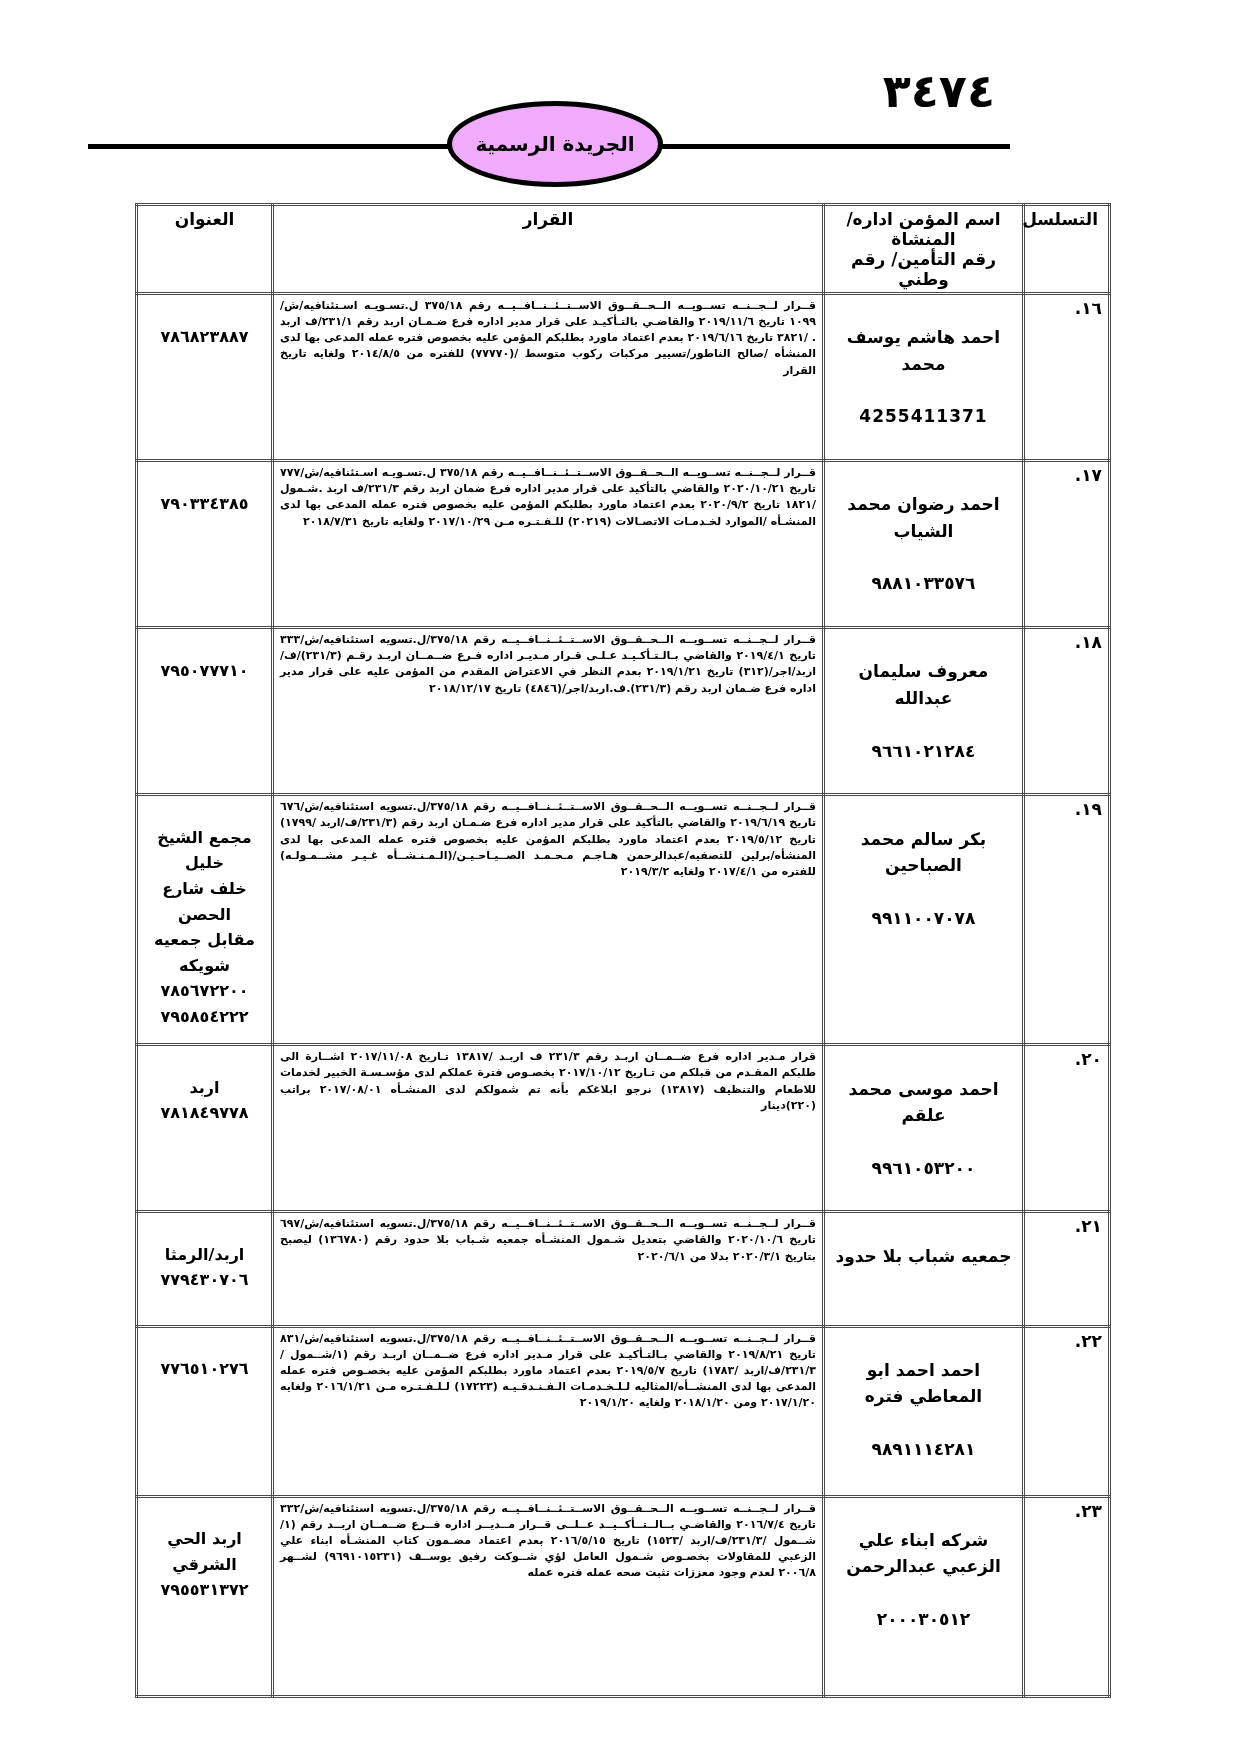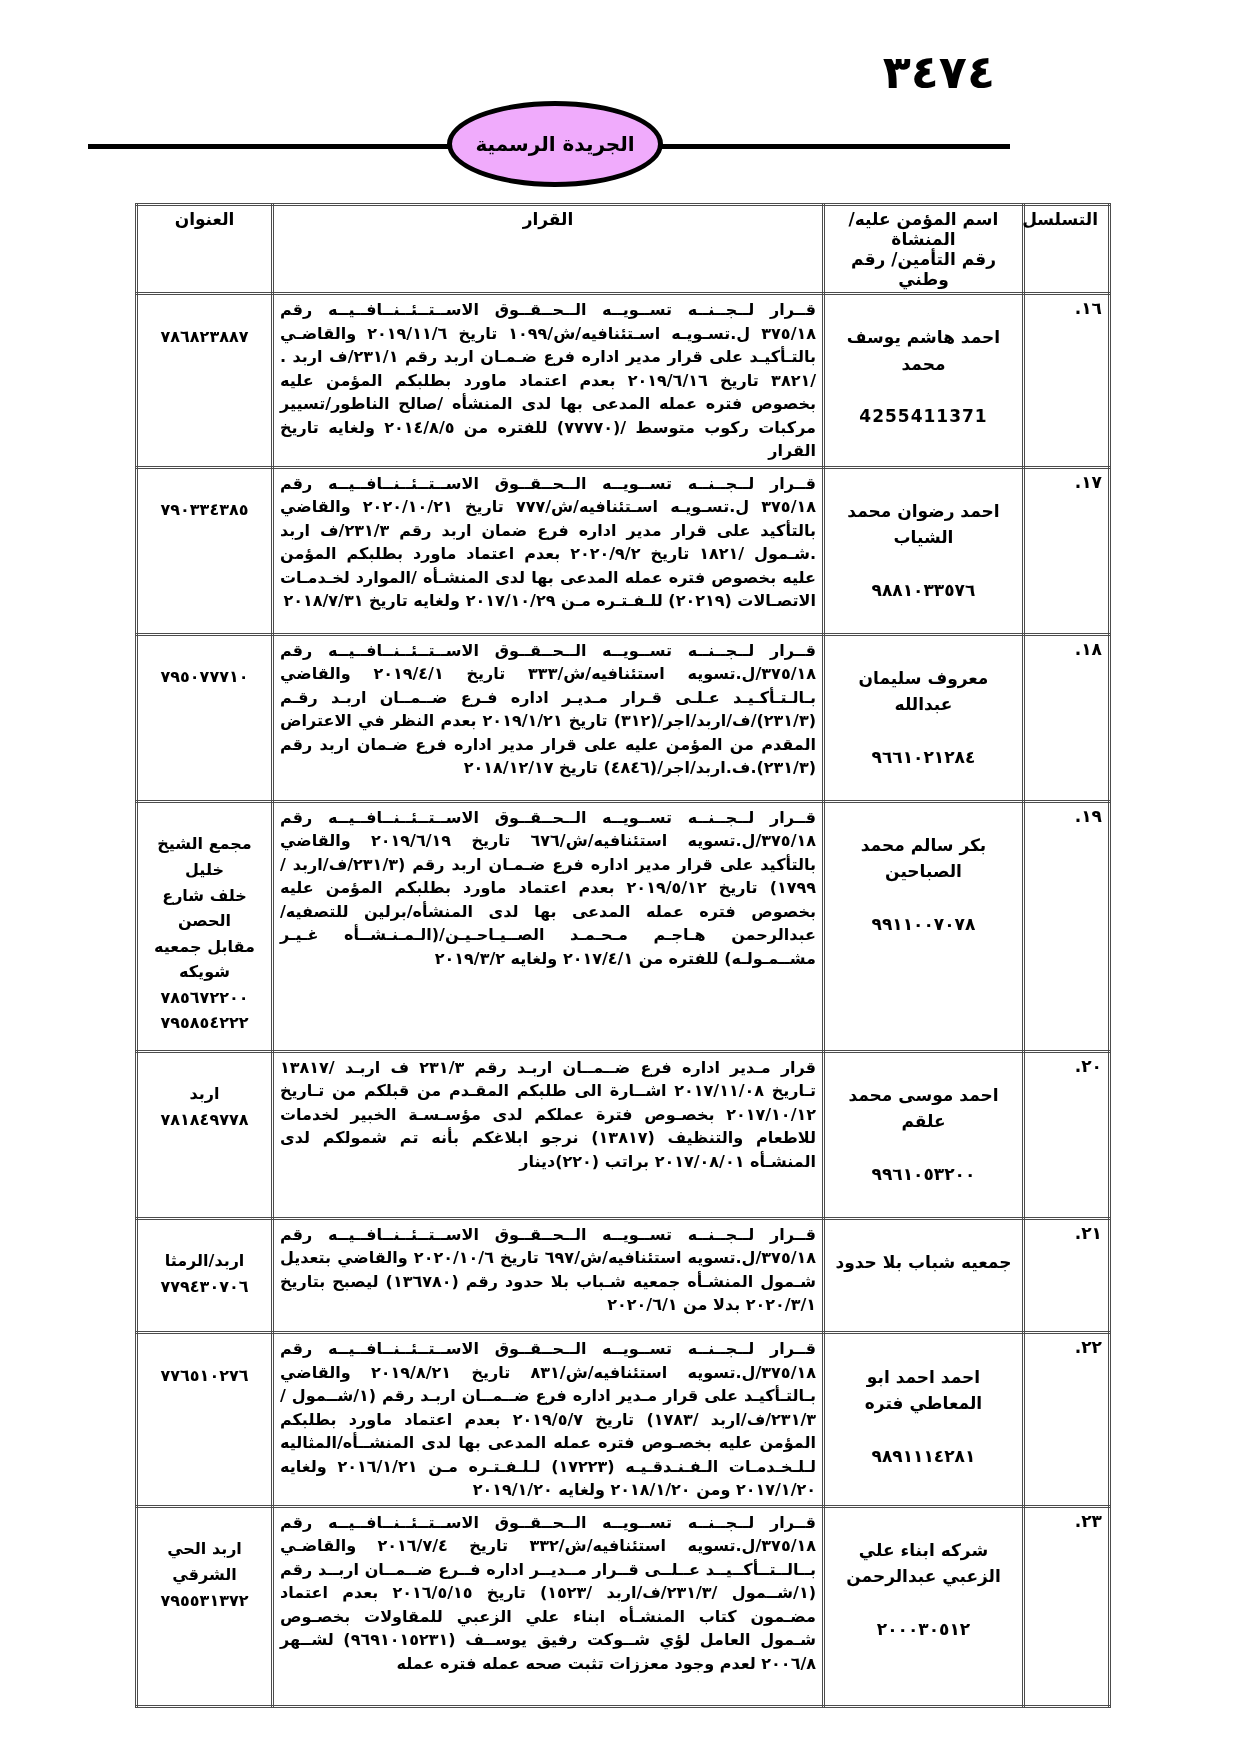--- a/index.html
+++ b/index.html
@@ -11,21 +11,21 @@
   .sheet {
     position: relative;
     width: 1241px;
     height: 1755px;
     background: #ffffff;
     overflow: hidden;
     direction: rtl;
   }
   .page-number {
     position: absolute;
-    top: 45px;
+    top: 64px;
     right: 246px;
     font-size: 46px;
     font-weight: bold;
     color: #000;
     letter-spacing: 6px;
   }
   .gazette-rule {
     position: absolute;
     top: 144px;
     left: 88px;
@@ -100,21 +100,21 @@
     padding-top: 5px;
   }
   td.c-name {
     font-size: 17px;
     text-align: center;
     line-height: 1.55;
     padding-top: 5px;
     white-space: pre-line;
   }
   td.c-decision {
-    font-size: 16px;
+    font-size: 11px;
     text-align: justify;
     text-align-last: right;
     line-height: 1.47;
     padding: 4px 10px 4px 8px;
     margin-left: 40px;
   }
   td.c-address {
     font-size: 16px;
     text-align: center;
     line-height: 1.6;
@@ -140,21 +140,21 @@
     <colgroup>
       <col class="w-serial">
       <col class="w-name">
       <col class="w-decision">
       <col class="w-address">
     </colgroup>
     <thead>
       <tr>
         <th class="h-serial">التسلسل</th>
         <th class="h-name">
-          <div>اسم المؤمن عليه/ المنشاة</div>
+          <div>اسم المؤمن اداره/ المنشاة</div>
           <div>رقم التأمين/ رقم وطني</div>
         </th>
         <th class="h-decision">القرار</th>
         <th class="h-address">العنوان</th>
       </tr>
     </thead>
     <tbody>
   <tr>
     <td class="c-serial">
       <span>١٦.</span>

